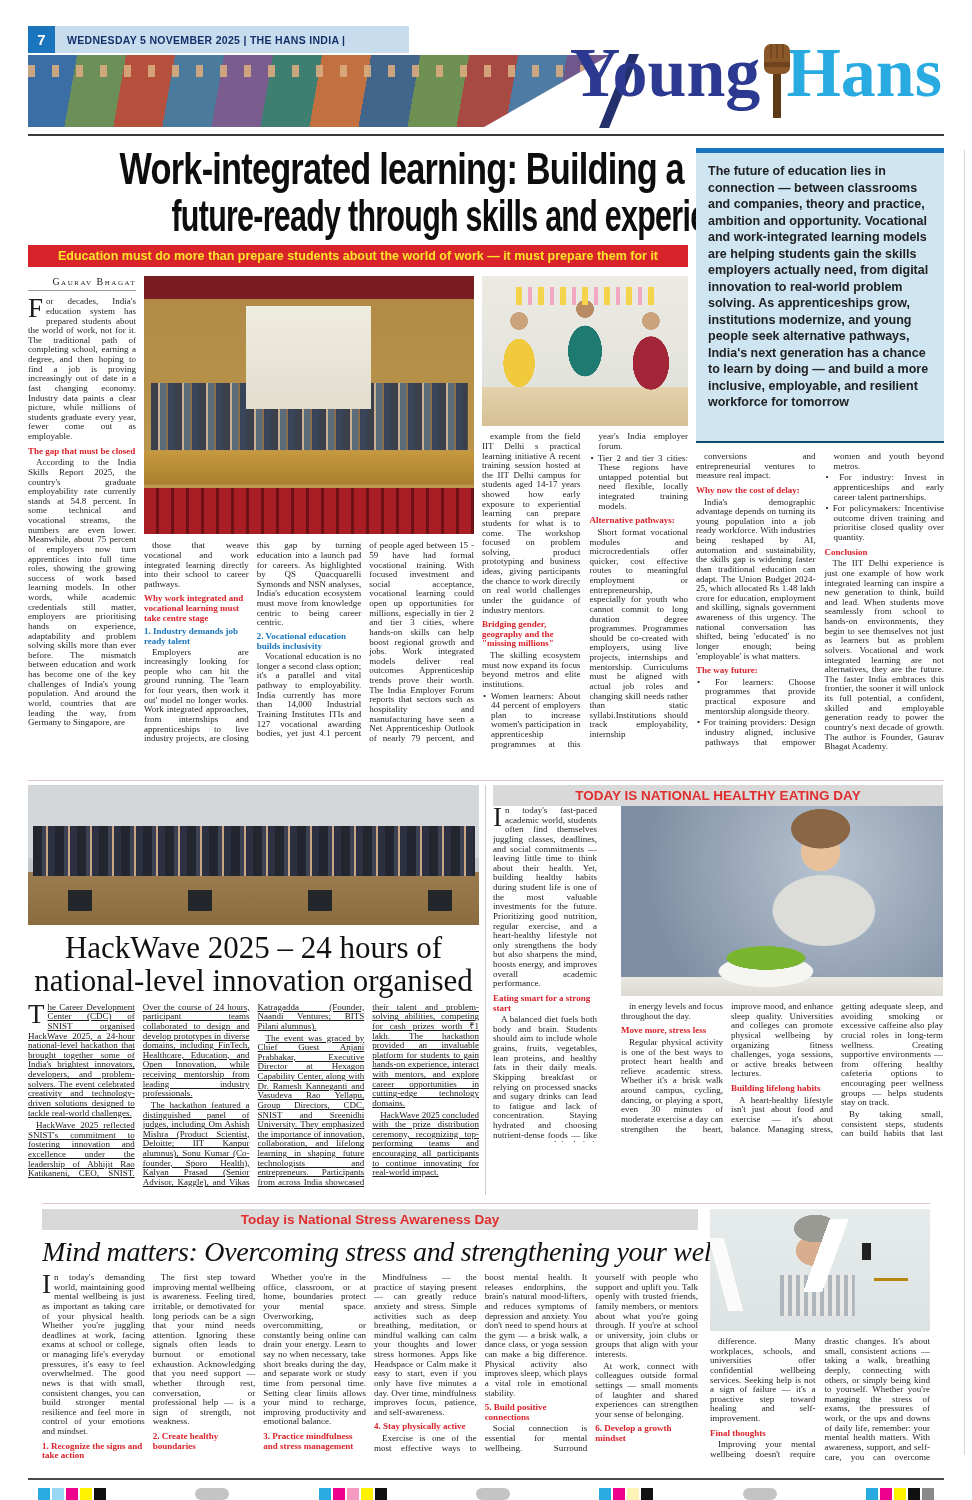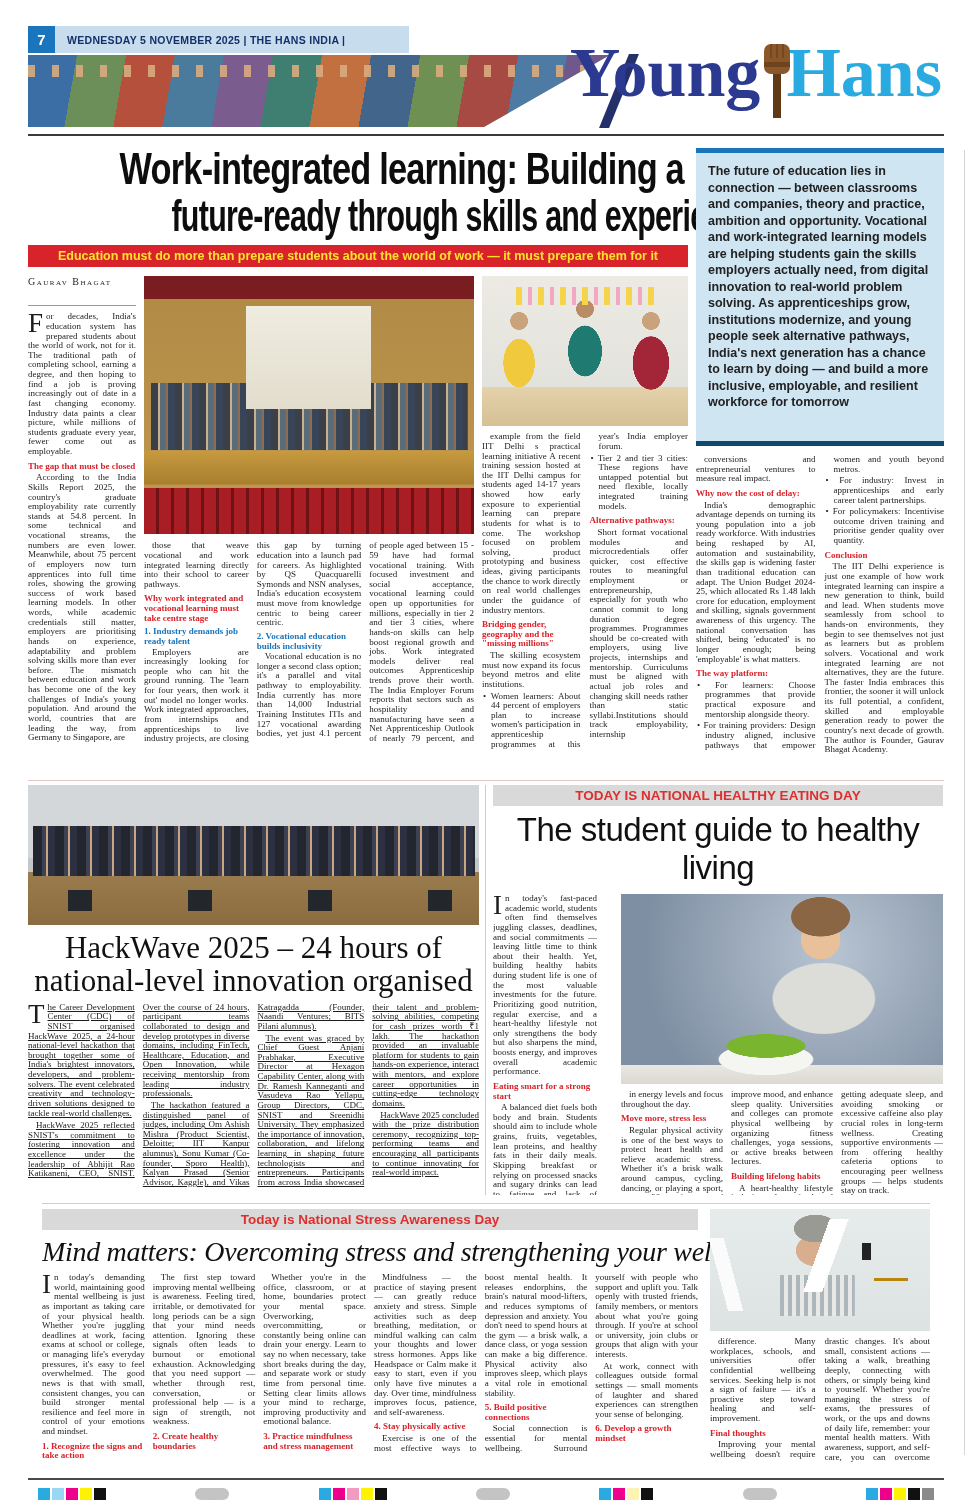--- a/index.html
+++ b/index.html
@@ -47,22 +47,22 @@
   .lead{position:relative;margin:6px 28px 0;height:630px;overflow:hidden;}
   .lead-left{width:660px;}
   .main-head{margin:4px 12px 0;text-align:center;font-family:"Liberation Sans",sans-serif;color:#0d0d0d;}
   .main-head span{display:inline-block;white-space:nowrap;font-weight:bold;font-size:44px;line-height:1.06;letter-spacing:-1px;}
   .hl1{transform:scaleX(.78);}
   .hl2{transform:scaleX(.69);}
   .standfirst{margin-top:6px;background:#d8232a;color:#ffe32b;text-align:center;padding:4px 2px;
               font:bold 12.5px "Liberation Sans",sans-serif;}
   .lead-body{display:flex;gap:8px;margin-top:9px;height:478px;overflow:hidden;}
   .lcol{width:108px;}
-  .byline{font-variant:small-caps;letter-spacing:1.5px;text-align:left;font-size:10px;color:#222;
-          padding-bottom:18px;border-bottom:1px solid #999;margin-bottom:6px;}
+  .byline{font-variant:small-caps;letter-spacing:1.5px;text-align:right;font-size:10px;color:#222;
+          padding-bottom:3px;border-bottom:1px solid #999;margin-bottom:6px;}
   .lcol-blocks{height:450px;overflow:hidden;}
   .mid{width:330px;}
   .auditorium{height:258px;margin-bottom:7px;
     background:
       linear-gradient(#7a1d20,#7a1d20) 50% 0/100% 9% no-repeat,
       linear-gradient(#efece0,#e2ddcd) 50% 19%/38% 40% no-repeat,
       repeating-linear-gradient(90deg,#3a3f4a 0 7px,#c9b08e 7px 9px,#5a6b7a 9px 15px,#8c6d52 15px 17px,#384458 17px 24px) 50% 56%/96% 26% no-repeat,
       linear-gradient(#c79a3f,#a87e2f) 50% 78%/100% 13% no-repeat,
       repeating-linear-gradient(90deg,#a81e24 0 12px,#6f1216 12px 15px) 50% 100%/100% 18% no-repeat,
       linear-gradient(#b08a45,#c09a50);}
@@ -74,21 +74,21 @@
       radial-gradient(circle 9px at 18% 30%,#caa27c 97%,rgba(0,0,0,0) 100%),
       radial-gradient(circle 9px at 50% 22%,#b98c66 97%,rgba(0,0,0,0) 100%),
       radial-gradient(circle 9px at 82% 30%,#caa27c 97%,rgba(0,0,0,0) 100%),
       radial-gradient(ellipse 26px 40px at 18% 58%,#f0c93d 60%,rgba(0,0,0,0) 61%),
       radial-gradient(ellipse 28px 42px at 50% 50%,#1f7a72 60%,rgba(0,0,0,0) 61%),
       radial-gradient(ellipse 30px 44px at 82% 58%,#a32638 60%,rgba(0,0,0,0) 61%),
       linear-gradient(#e4d2ac,#d6c094) 50% 100%/100% 26% no-repeat,
       linear-gradient(#eceae3,#dfe0da);}
   .rcol-cols{height:320px;}
   .lead-side{position:absolute;right:0;top:6px;width:248px;}
-  .pullquote{background:#cfe5f2;border-top:5px solid #1b75bc;border-bottom:5px solid #0c4a6e;
+  .pullquote{background:#cfe5f2;border-top:5px solid #1b75bc;border-bottom:2px solid #0c4a6e;
              padding:10px 12px;font:bold 12.5px/1.32 "Liberation Sans",sans-serif;color:#222;
              height:268px;overflow:hidden;text-align:left;}
   .side-cols{margin-top:9px;height:330px;}
 
   
   .sec2{display:flex;margin:8px 28px 0;height:410px;border-top:1px solid #e4c6c6;padding-top:4px;overflow:hidden;}
   .hack{width:451px;padding-right:6px;border-right:1px solid #ccc;}
   .hackwave-ph{height:140px;
     background:
       repeating-linear-gradient(90deg,#23262e 0 9px,#3c4254 9px 13px,#c8a682 13px 15px,#2c3040 15px 22px) 50% 46%/98% 36% no-repeat,
@@ -205,25 +205,25 @@
             </div>
         </div>
       </div>
     </div>
     <div class="lead-side">
       <div class="pullquote">The future of education lies in connection — between classrooms and companies, theory and practice, ambition and opportunity. Vocational and work-integrated learning models are helping students gain the skills employers actually need, from digital innovation to real-world problem solving. As apprenticeships grow, institutions modernize, and young people seek alternative pathways, India's next generation has a chance to learn by doing — and build a more inclusive, employable, and resilient workforce for tomorrow</div>
       <div class="cols-2 side-cols">
           <p class="blk p">conversions and entrepreneurial ventures to measure real impact.</p>
           <p class="blk red">Why now the cost of delay:</p>
           <p class="blk p">India's demographic advantage depends on turning its young population into a job ready workforce. With industries being reshaped by AI, automation and sustainability, the skills gap is widening faster than traditional education can adapt. The Union Budget 2024-25, which allocated Rs 1.48 lakh crore for education, employment and skilling, signals government awareness of this urgency. The national conversation has shifted, being 'educated' is no longer enough; being 'employable' is what matters.</p>
-          <p class="blk red">The way platform:</p>
+          <p class="blk red">The way future:</p>
           <p class="blk bullet">For learners: Choose programmes that provide practical exposure and mentorship alongside theory.</p>
           <p class="blk bullet">For training providers: Design industry aligned, inclusive pathways that empower women and youth beyond metros.</p>
           <p class="blk bullet">For industry: Invest in apprenticeships and early career talent partnerships.</p>
-          <p class="blk bullet">For policymakers: Incentivise outcome driven training and prioritise gender quality over quantity.</p>
+          <p class="blk bullet">For policymakers: Incentivise outcome driven training and prioritise closed quality over quantity.</p>
           <p class="blk red">Conclusion</p>
           <p class="blk p">The IIT Delhi experience is just one example of how work integrated learning can inspire a new generation to think, build and lead. When students move seamlessly from school to hands-on environments, they begin to see themselves not just as learners but as problem solvers. Vocational and work integrated learning are not alternatives, they are the future. The faster India embraces this frontier, the sooner it will unlock its full potential, a confident, skilled and employable generation ready to power the country's next decade of growth. The author is Founder, Gaurav Bhagat Academy.</p>
         </div>
     </div>
   </div>
 
   <div class="sec2">
     <div class="hack">
       <div class="photo hackwave-ph"></div>
       <h2 class="hack-head">
@@ -233,21 +233,20 @@
       <div class="cols-4 hack-cols">
           <p class="blk drop">The Career Development Center (CDC) of SNIST organised HackWave 2025, a 24-hour national-level hackathon that brought together some of India's brightest innovators, developers, and problem-solvers. The event celebrated creativity and technology-driven solutions designed to tackle real-world challenges.</p>
           <p class="blk p">HackWave 2025 reflected SNIST's commitment to fostering innovation and excellence under the leadership of Abhijit Rao Katikaneni, CEO, SNIST. Over the course of 24 hours, participant teams collaborated to design and develop prototypes in diverse domains, including FinTech, Healthcare, Education, and Open Innovation, while receiving mentorship from leading industry professionals.</p>
           <p class="blk p">The hackathon featured a distinguished panel of judges, including Om Ashish Mishra (Product Scientist, Deloitte; IIT Kanpur alumnus), Sonu Kumar (Co-founder, Sporo Health), Kalyan Prasad (Senior Advisor, Kaggle), and Vikas Katragadda (Founder, Naandi Ventures; BITS Pilani alumnus).</p>
           <p class="blk p">The event was graced by Chief Guest Anjani Prabhakar, Executive Director at Hexagon Capability Center, along with Dr. Ramesh Kanneganti and Vasudeva Rao Yellapu, Group Directors, CDC, SNIST and Sreenidhi University. They emphasized the importance of innovation, collaboration, and lifelong learning in shaping future technologists and entrepreneurs. Participants from across India showcased their talent and problem-solving abilities, competing for cash prizes worth ₹1 lakh. The hackathon provided an invaluable platform for students to gain hands-on experience, interact with mentors, and explore career opportunities in cutting-edge technology domains.</p>
           <p class="blk p">HackWave 2025 concluded with the prize distribution ceremony, recognizing top-performing teams and encouraging all participants to continue innovating for real-world impact.</p>
         </div>
     </div>
     <div class="healthy">
       <div class="kicker">TODAY IS NATIONAL HEALTHY EATING DAY</div>
-      <h2 class="healthy-head">The student guide to healthy living</h2>
       <div class="healthy-body">
         <div class="hcol1">
             <p class="blk drop">In today's fast-paced academic world, students often find themselves juggling classes, deadlines, and social commitments — leaving little time to think about their health. Yet, building healthy habits during student life is one of the most valuable investments for the future. Prioritizing good nutrition, regular exercise, and a heart-healthy lifestyle not only strengthens the body but also sharpens the mind, boosts energy, and improves overall academic performance.</p>
             <p class="blk red">Eating smart for a strong start</p>
             <p class="blk p">A balanced diet fuels both body and brain. Students should aim to include whole grains, fruits, vegetables, lean proteins, and healthy fats in their daily meals. Skipping breakfast or relying on processed snacks and sugary drinks can lead to fatigue and lack of concentration. Staying hydrated and choosing nutrient-dense foods — like nuts, yogurt, and fresh fruit — can make a big difference</p>
           </div>
         <div class="hright">
           <div class="photo salad"></div>
           <div class="cols-3 hrest">
               <p class="blk p">in energy levels and focus throughout the day.</p>

